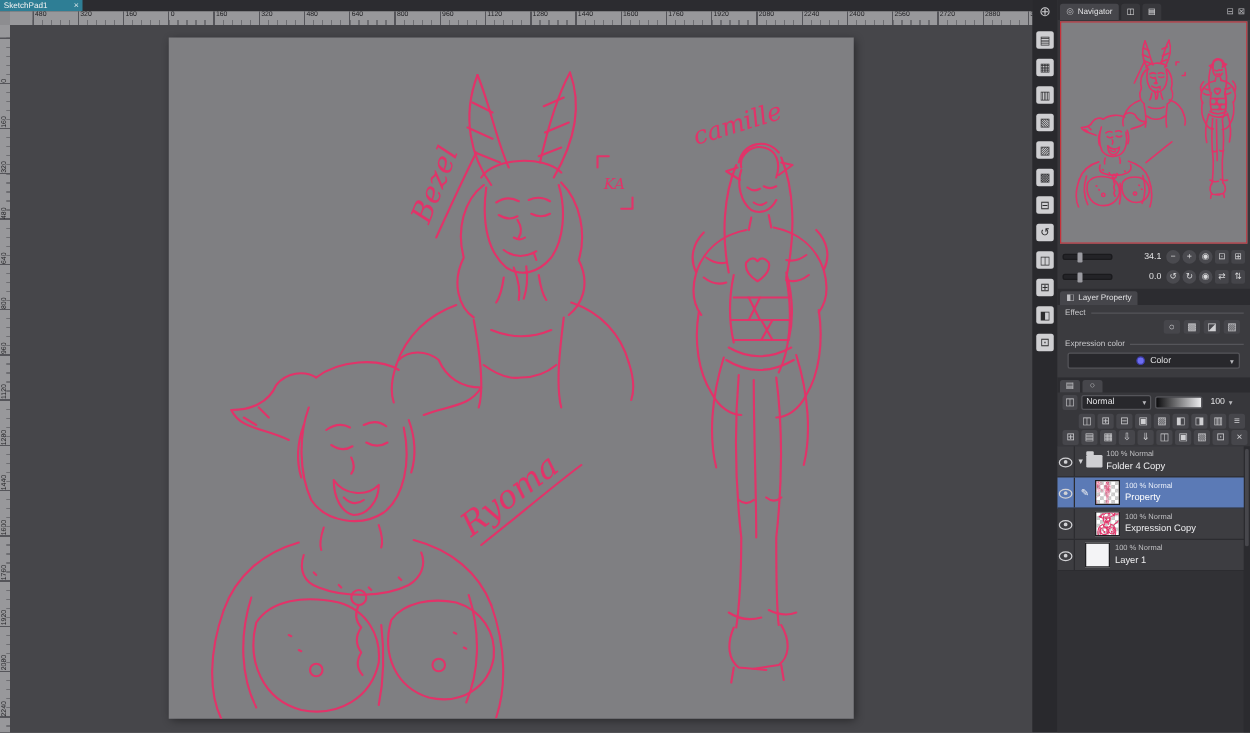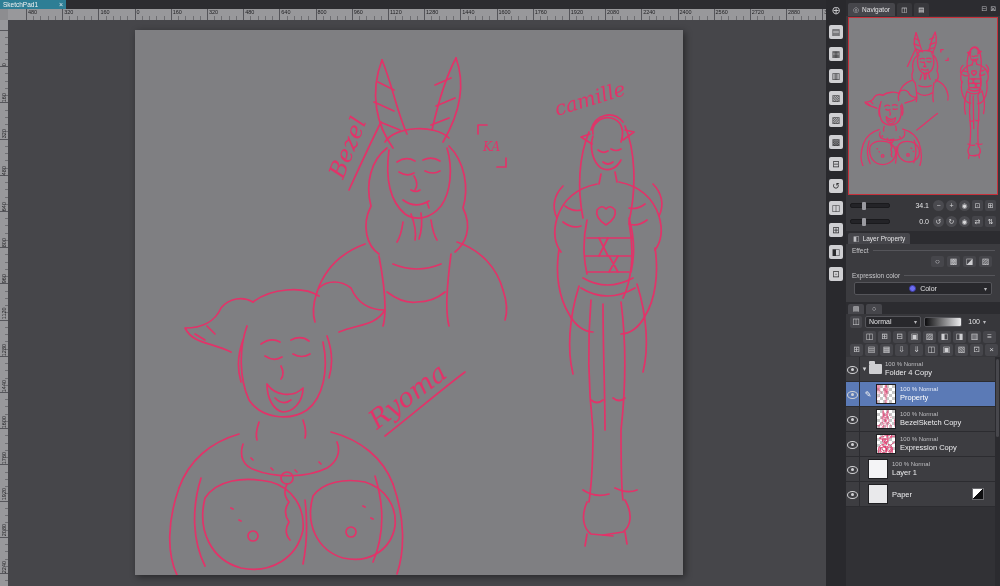--- a/index.html
+++ b/index.html
@@ -473,35 +473,20 @@
             <use href="#sketch" class="u-ink u-t1"></use>
           </svg>
       </div>
       <div class="linfo">
         <div class="l1">100 % Normal</div>
         <div class="l2">Property</div>
       </div>
     </div>
 
 
-    <div class="lrow">
-      <div class="eyecol">
-          <span class="eye"></span>
-        </div>
-      <div class="pencol"></div>
-      <div class="thumbwrap checker">
-        <svg viewBox="225 20 130 280">
-            <use href="#sketch" class="u-ink u-t3"></use>
-          </svg>
-      </div>
-      <div class="linfo">
-        <div class="l1">100 % Normal</div>
-        <div class="l2">BezelSketch Copy</div>
-      </div>
-    </div>
 
     <div class="lrow">
       <div class="eyecol">
           <span class="eye"></span>
         </div>
       <div class="pencol"></div>
       <div class="thumbwrap checker">
         <svg viewBox="20 250 280 295">
             <use href="#sketch" class="u-ink u-t4"></use>
           </svg>
@@ -517,30 +502,19 @@
           <span class="eye"></span>
         </div>
       <div class="pencol root"></div>
       <div class="thumbwrap white"></div>
       <div class="linfo">
         <div class="l1">100 % Normal</div>
         <div class="l2">Layer 1</div>
       </div>
     </div>
 
-    <div class="lrow">
-      <div class="eyecol">
-          <span class="eye"></span>
-        </div>
-      <div class="pencol root"></div>
-      <div class="thumbwrap paper"></div>
-      <div class="linfo">
-        <div class="l2">Paper</div>
-      </div>
-      <span class="paperico"></span>
-    </div>
 
   </div>
 
   <div class="lscroll">
       <div class="sthumb"></div>
     </div>
 </div>
 
 </body></html>

